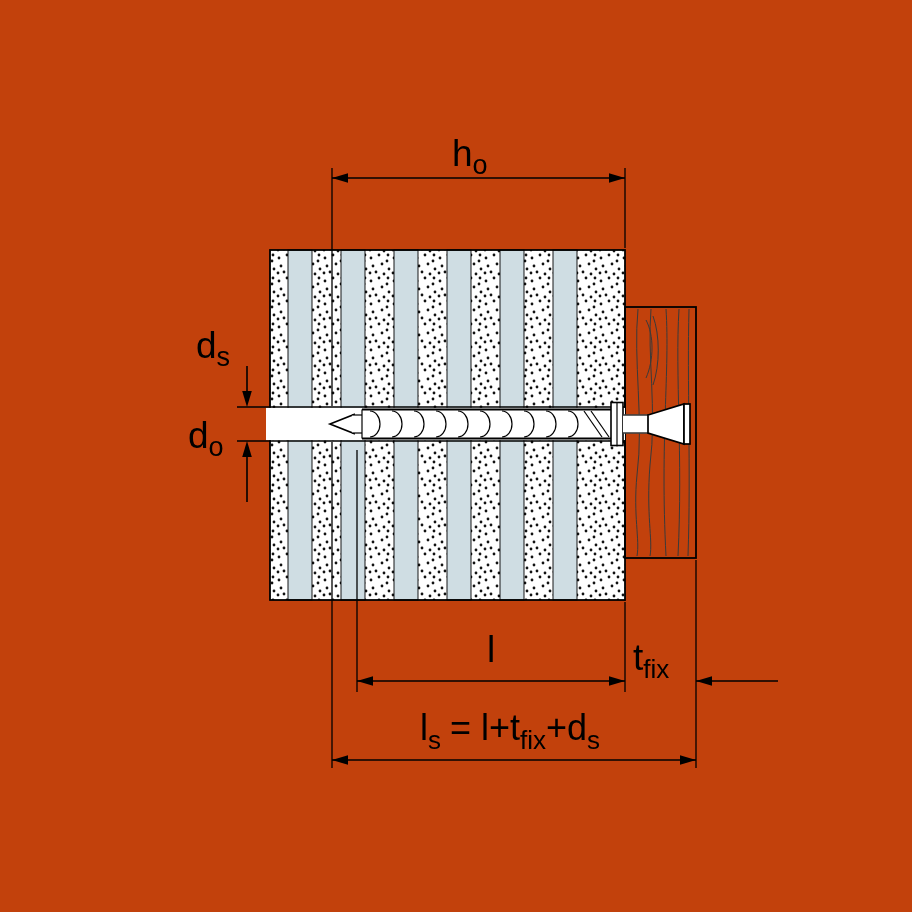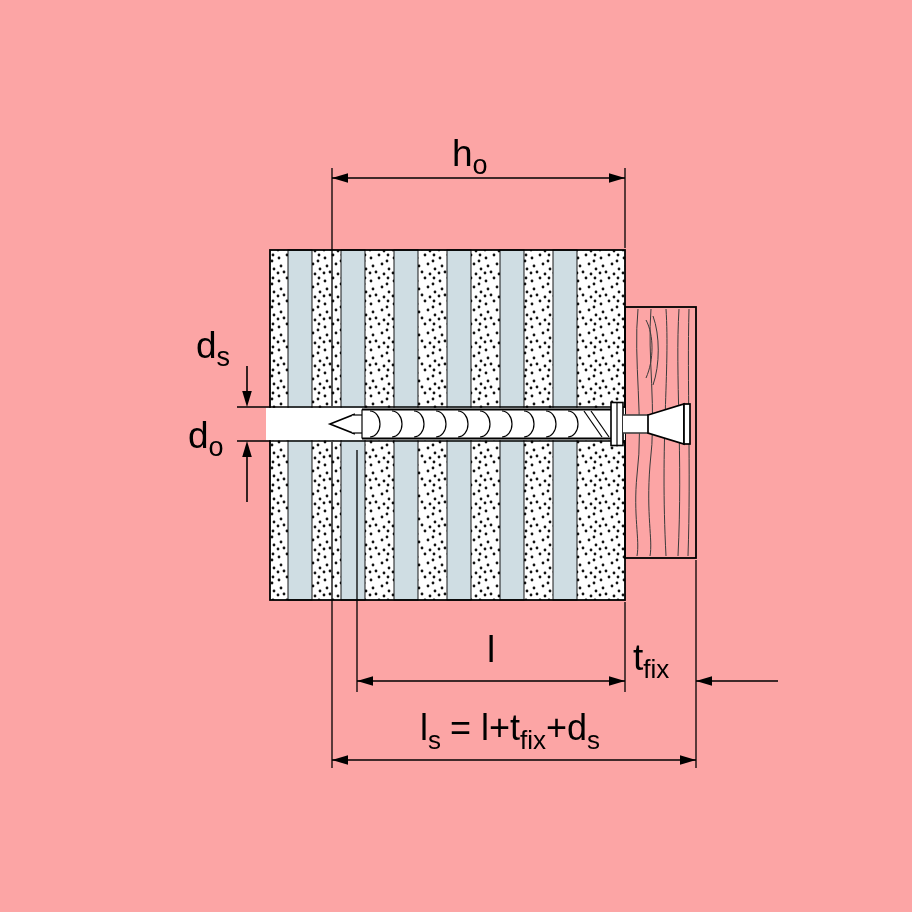--- a/index.html
+++ b/index.html
@@ -1,16 +1,16 @@
 <!DOCTYPE html>
 <html><head>
 <meta charset="utf-8">
 <style>
   html,body{margin:0;padding:0;background:#ffffff;}
-  .page{width:912px;height:912px;position:relative;background:#fca5a5;overflow:hidden;}
+  .page{width:912px;height:912px;position:relative;background:#c2410c;overflow:hidden;}
   svg{display:block;}
   .lbl{font-family:"Liberation Sans","DejaVu Sans",sans-serif;fill:#000;}
   .dimline{stroke:#000;stroke-width:1.6;fill:none;}
   .extline{stroke:#000;stroke-width:1.3;fill:none;}
   .edge{stroke:#000;stroke-width:1.8;fill:none;}
   .thin{stroke:#000;stroke-width:1.2;fill:none;}
   .arrow{fill:#000;stroke:none;}
   .grain{stroke:#3a3a3a;stroke-width:1;fill:none;}
 </style>
 </head>

